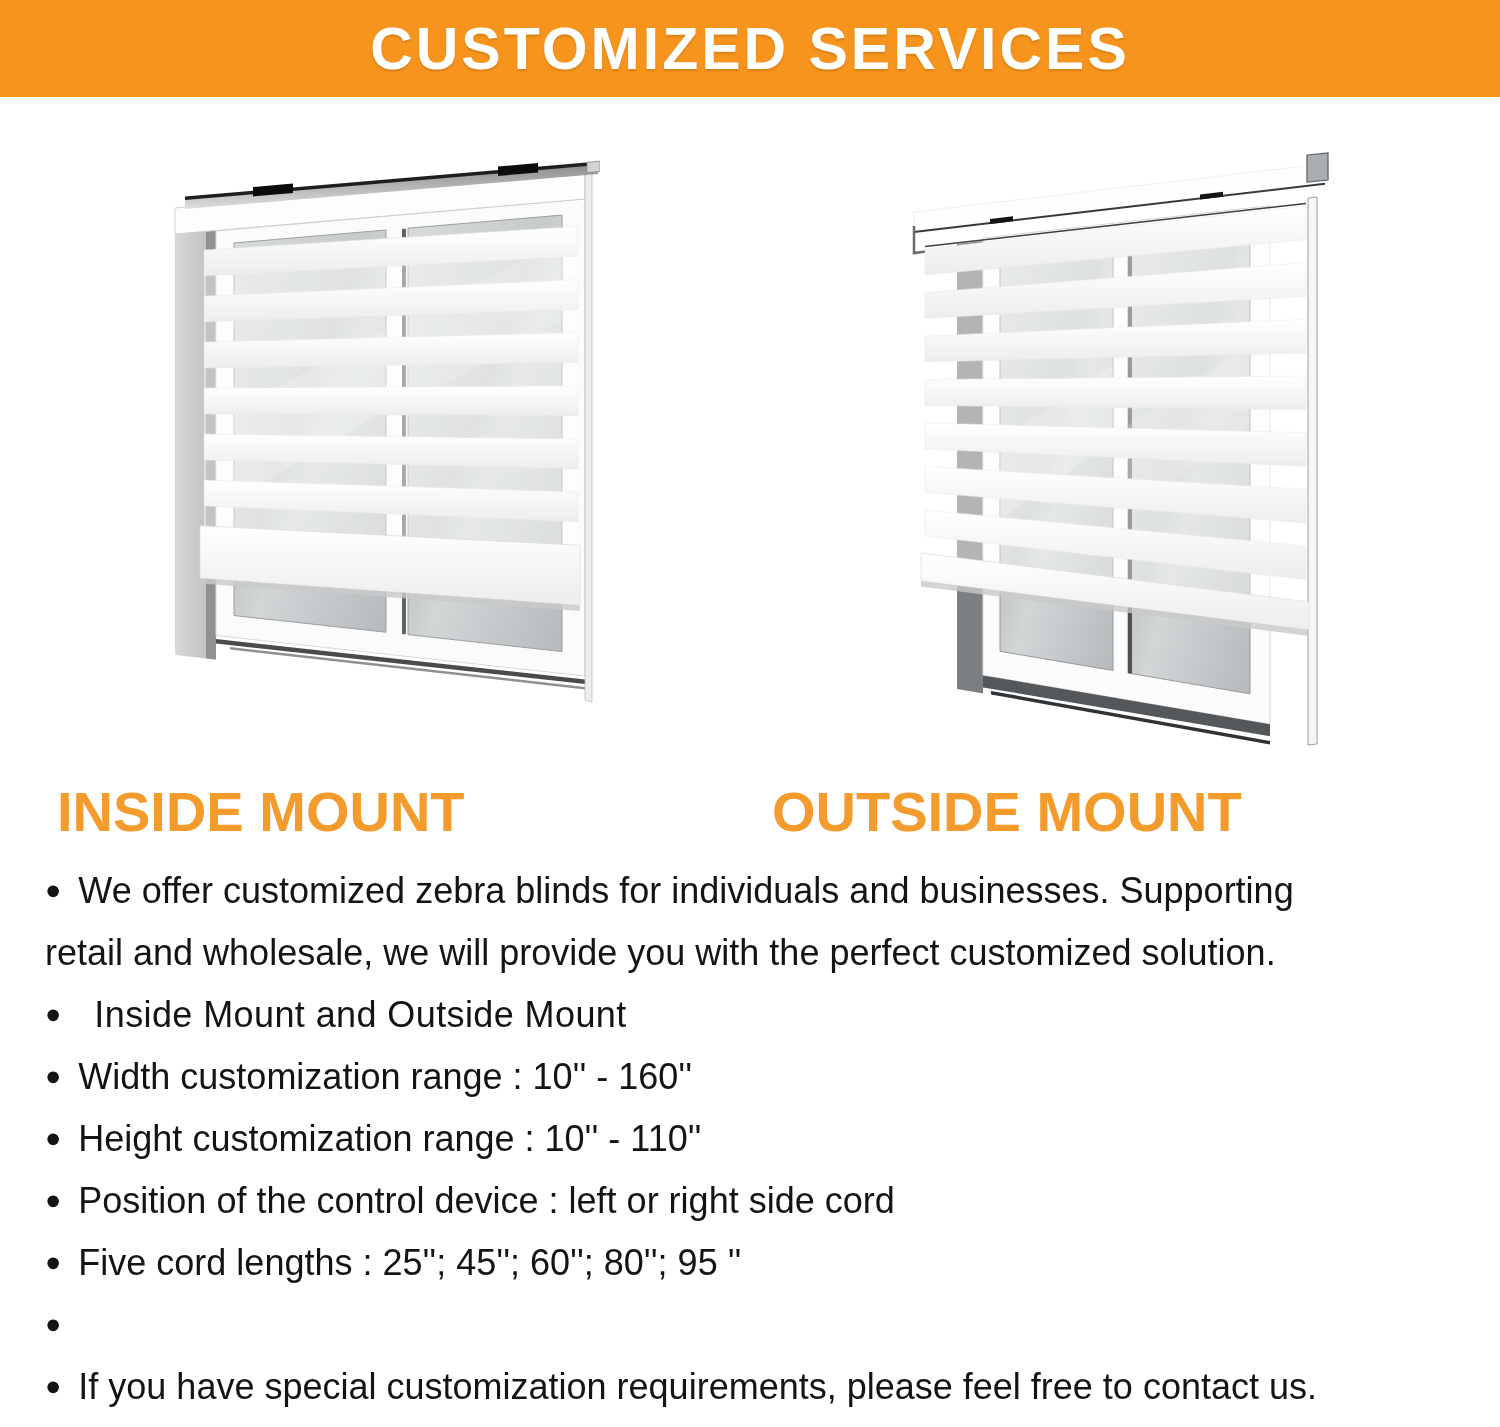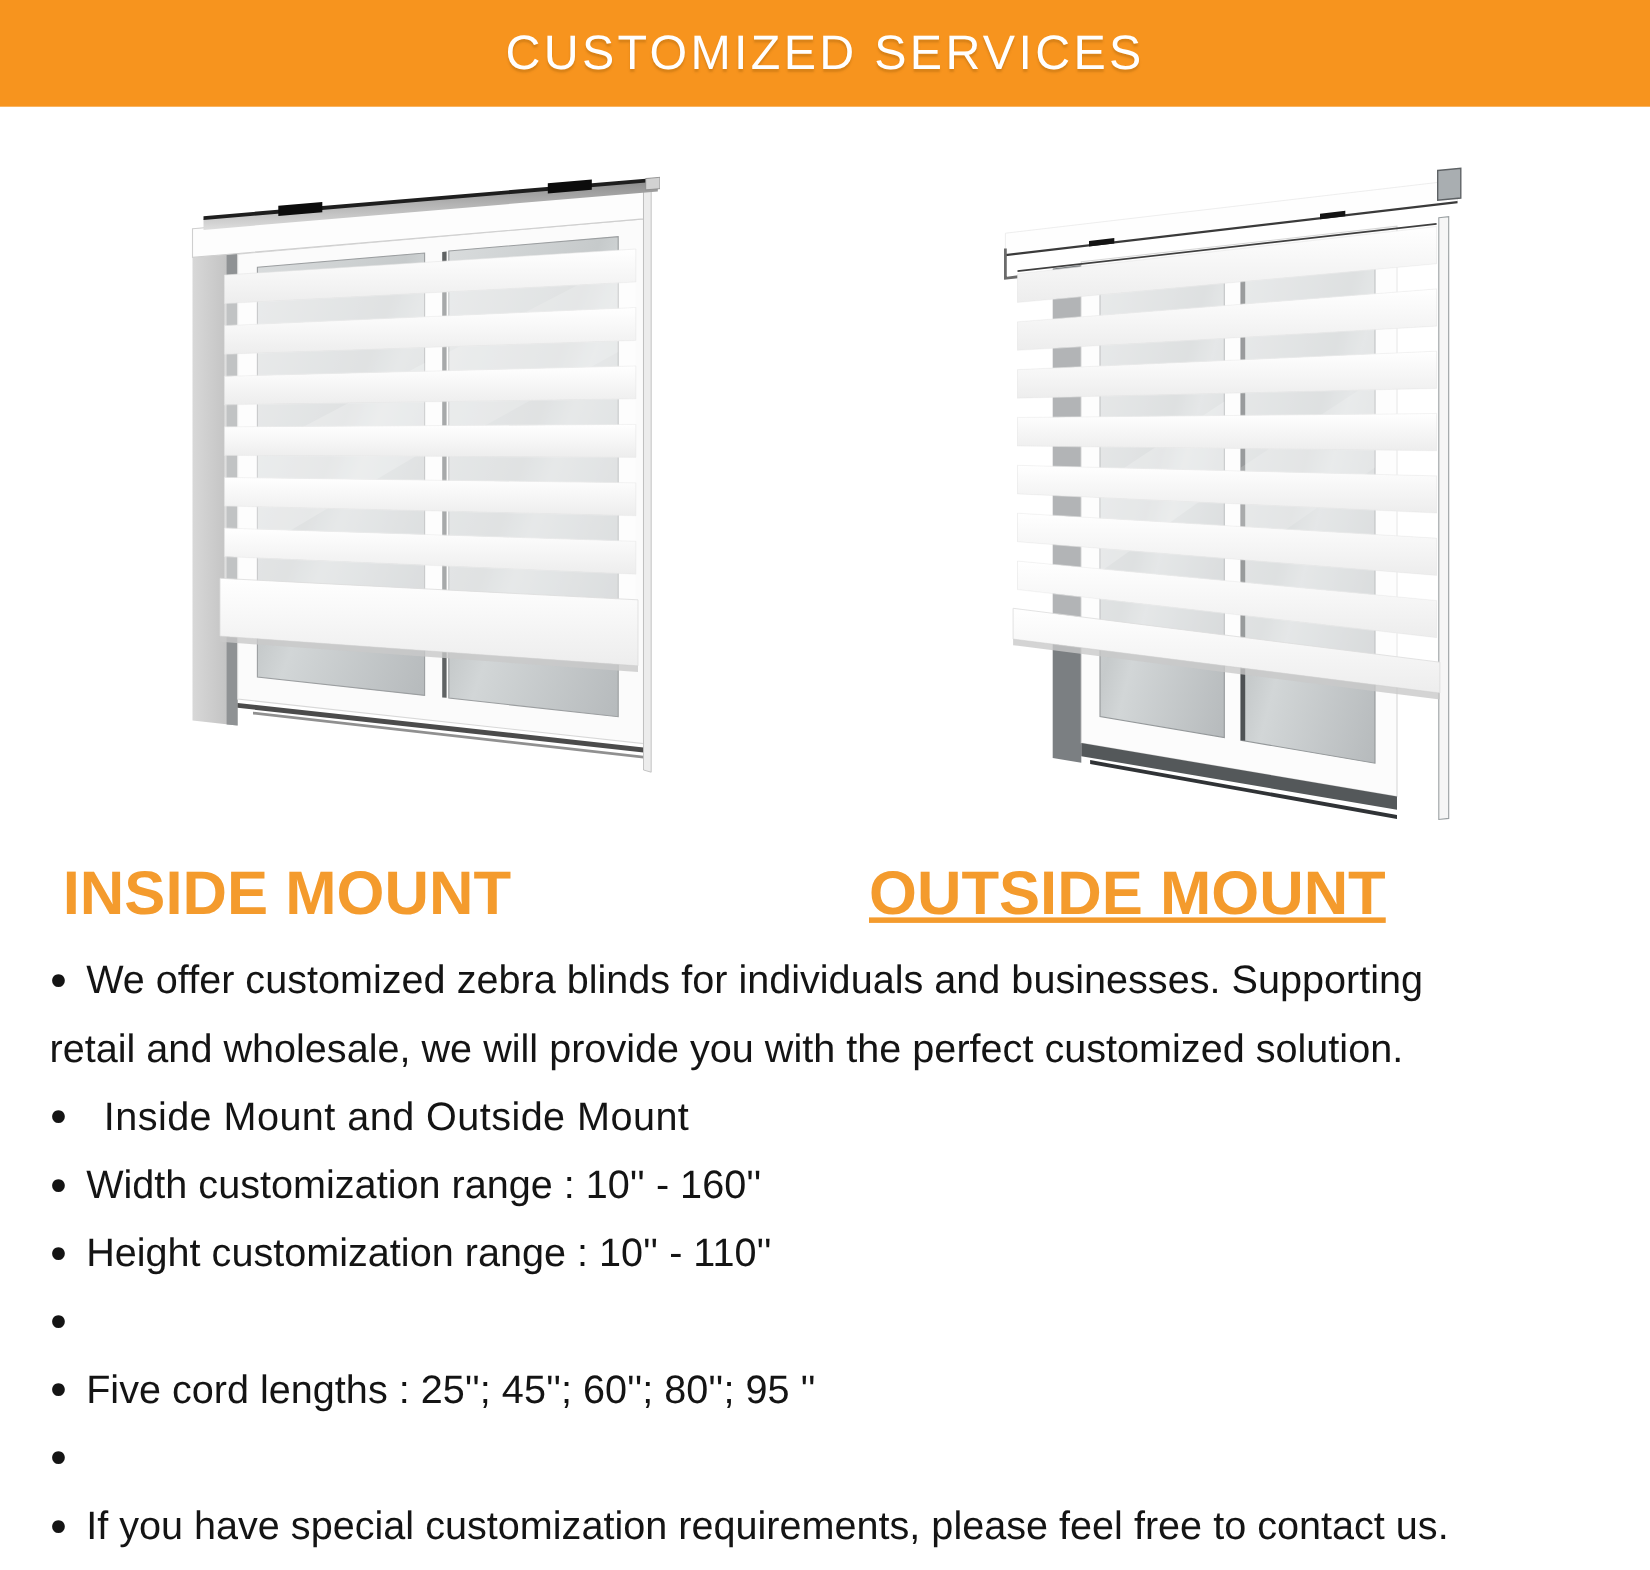--- a/index.html
+++ b/index.html
@@ -8,35 +8,35 @@
     font-family:"Liberation Sans","DejaVu Sans",sans-serif;
     color:var(--body-text,#141414);
   }
   .banner{
     position:absolute;left:0;top:0;width:1500px;height:97px;
     background:var(--accent,#F7941E);
     display:flex;align-items:center;justify-content:center;
   }
   .banner-title{
     color:var(--banner-text,#ffffff);
-    font-size:44px;font-weight:normal;letter-spacing:3px;
+    font-size:59px;font-weight:bold;letter-spacing:3px;
     text-shadow:0 2px 2px rgba(120,70,0,0.25);
     white-space:nowrap;
   }
   .figure{position:absolute;}
   #figure-inside{left:150px;top:150px;width:450px;height:600px;}
   #figure-outside{left:905px;top:140px;width:445px;height:630px;}
   .figure svg{display:block;width:100%;height:100%;}
   .mount-label{
     position:absolute;top:779px;
     font-size:56px;font-weight:bold;letter-spacing:0px;
     color:var(--label,#F49B2D);white-space:nowrap;
   }
   #inside-label{left:57px;}
-  #outside-label{left:790px;text-decoration:underline;}
+  #outside-label{left:772px;}
   .bullets{position:absolute;left:45px;top:860px;width:1448px;}
   .line{
     display:flex;align-items:center;height:62px;
     font-size:36px;line-height:1.1;white-space:nowrap;
   }
   .marker{font-size:27px;margin-right:17px;}
   .marker:empty{display:none;}
   .emphasis{margin-left:16px;letter-spacing:0.4px;}
 </style>
 <title>CUSTOMIZED SERVICES</title></head>
@@ -179,20 +179,21 @@
   <div class="line">
     <span class="marker">●</span>
     <span>Width customization range : 10'' - 160''</span>
   </div>
   <div class="line">
     <span class="marker">●</span>
     <span>Height customization range : 10'' - 110''</span>
   </div>
   <div class="line">
     <span class="marker">●</span>
+    <span>Position of the control device : left or right side cord</span>
   </div>
   <div class="line">
     <span class="marker">●</span>
     <span>Five cord lengths : 25''; 45''; 60''; 80''; 95 ''</span>
   </div>
   <div class="line">
     <span class="marker">●</span>
   </div>
   <div class="line">
     <span class="marker">●</span>

